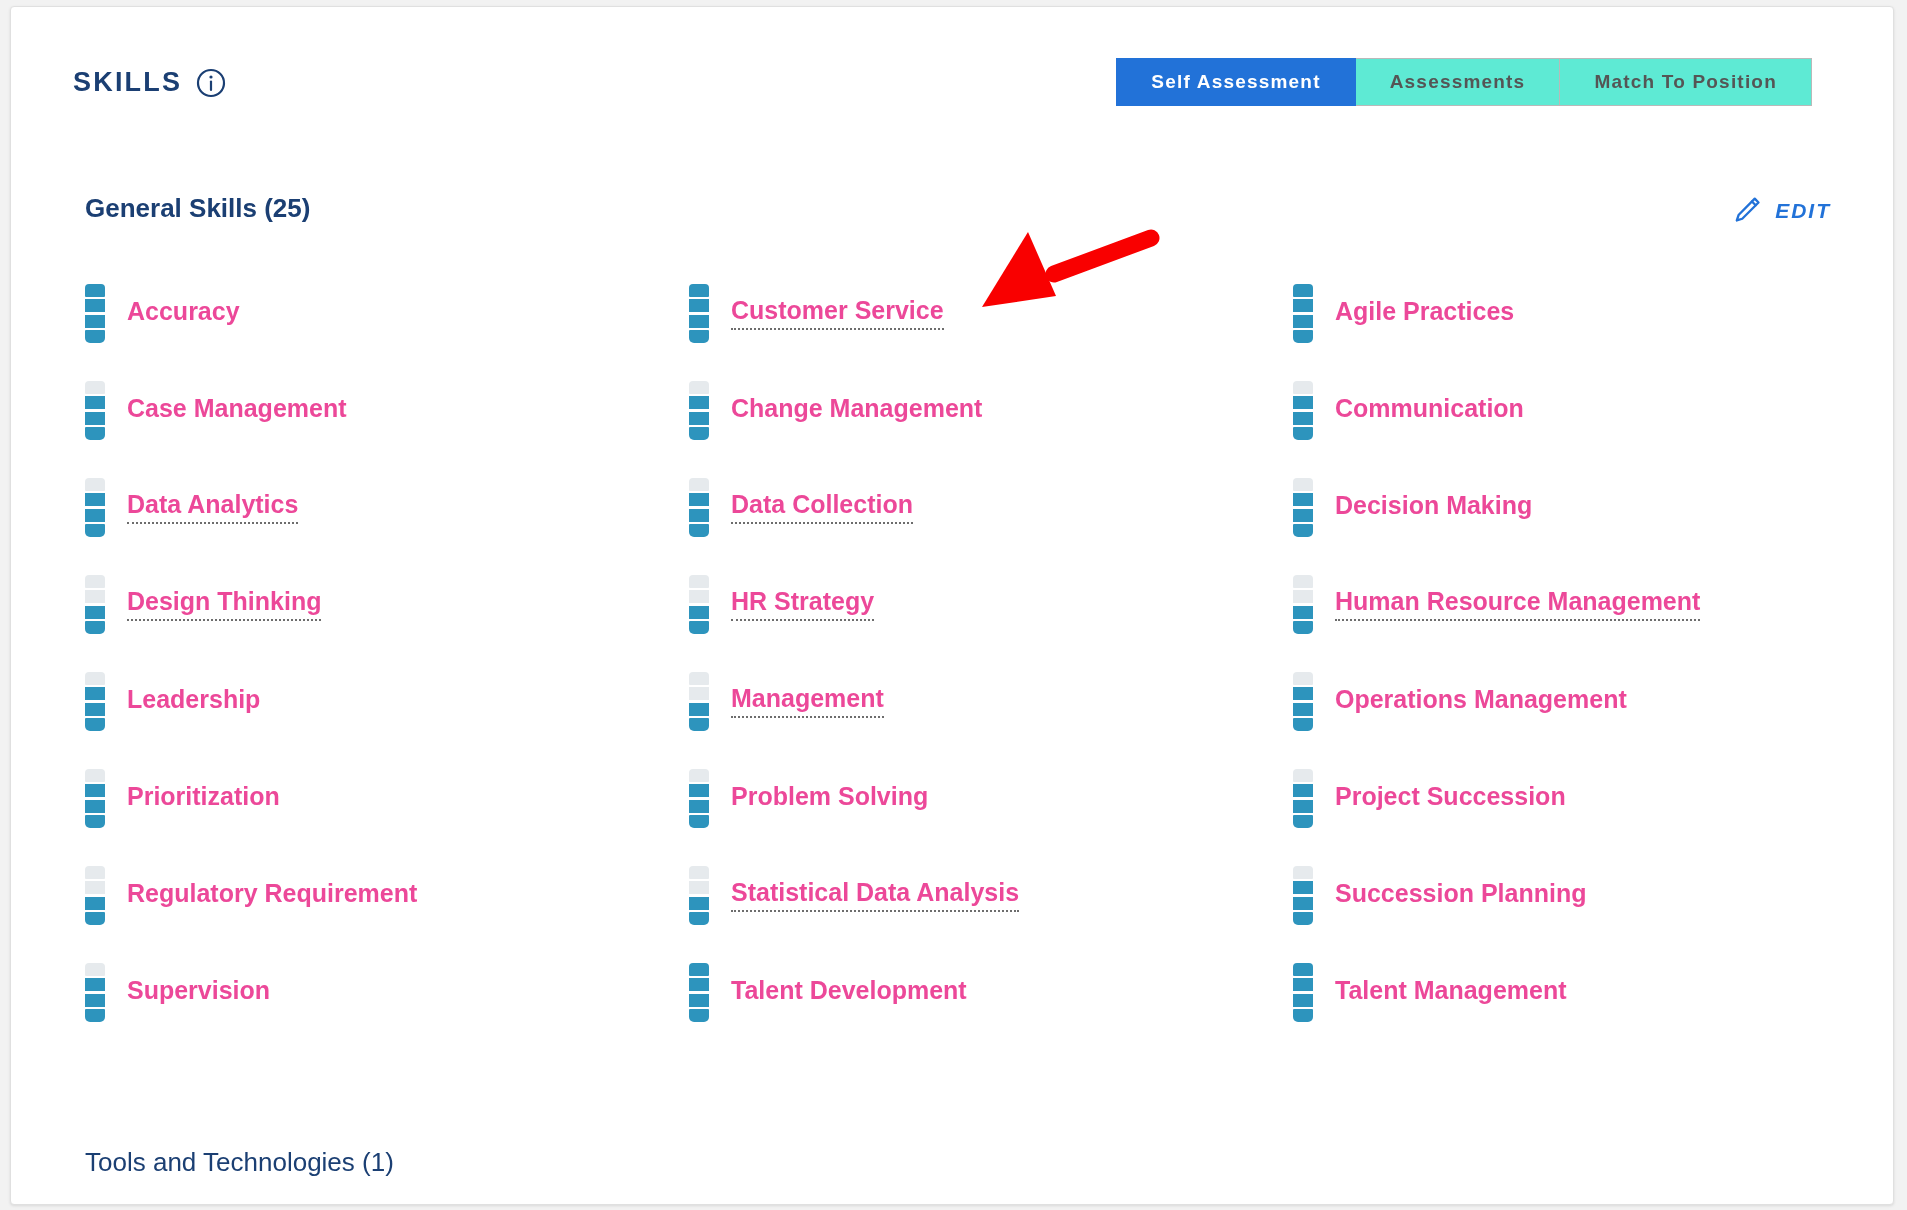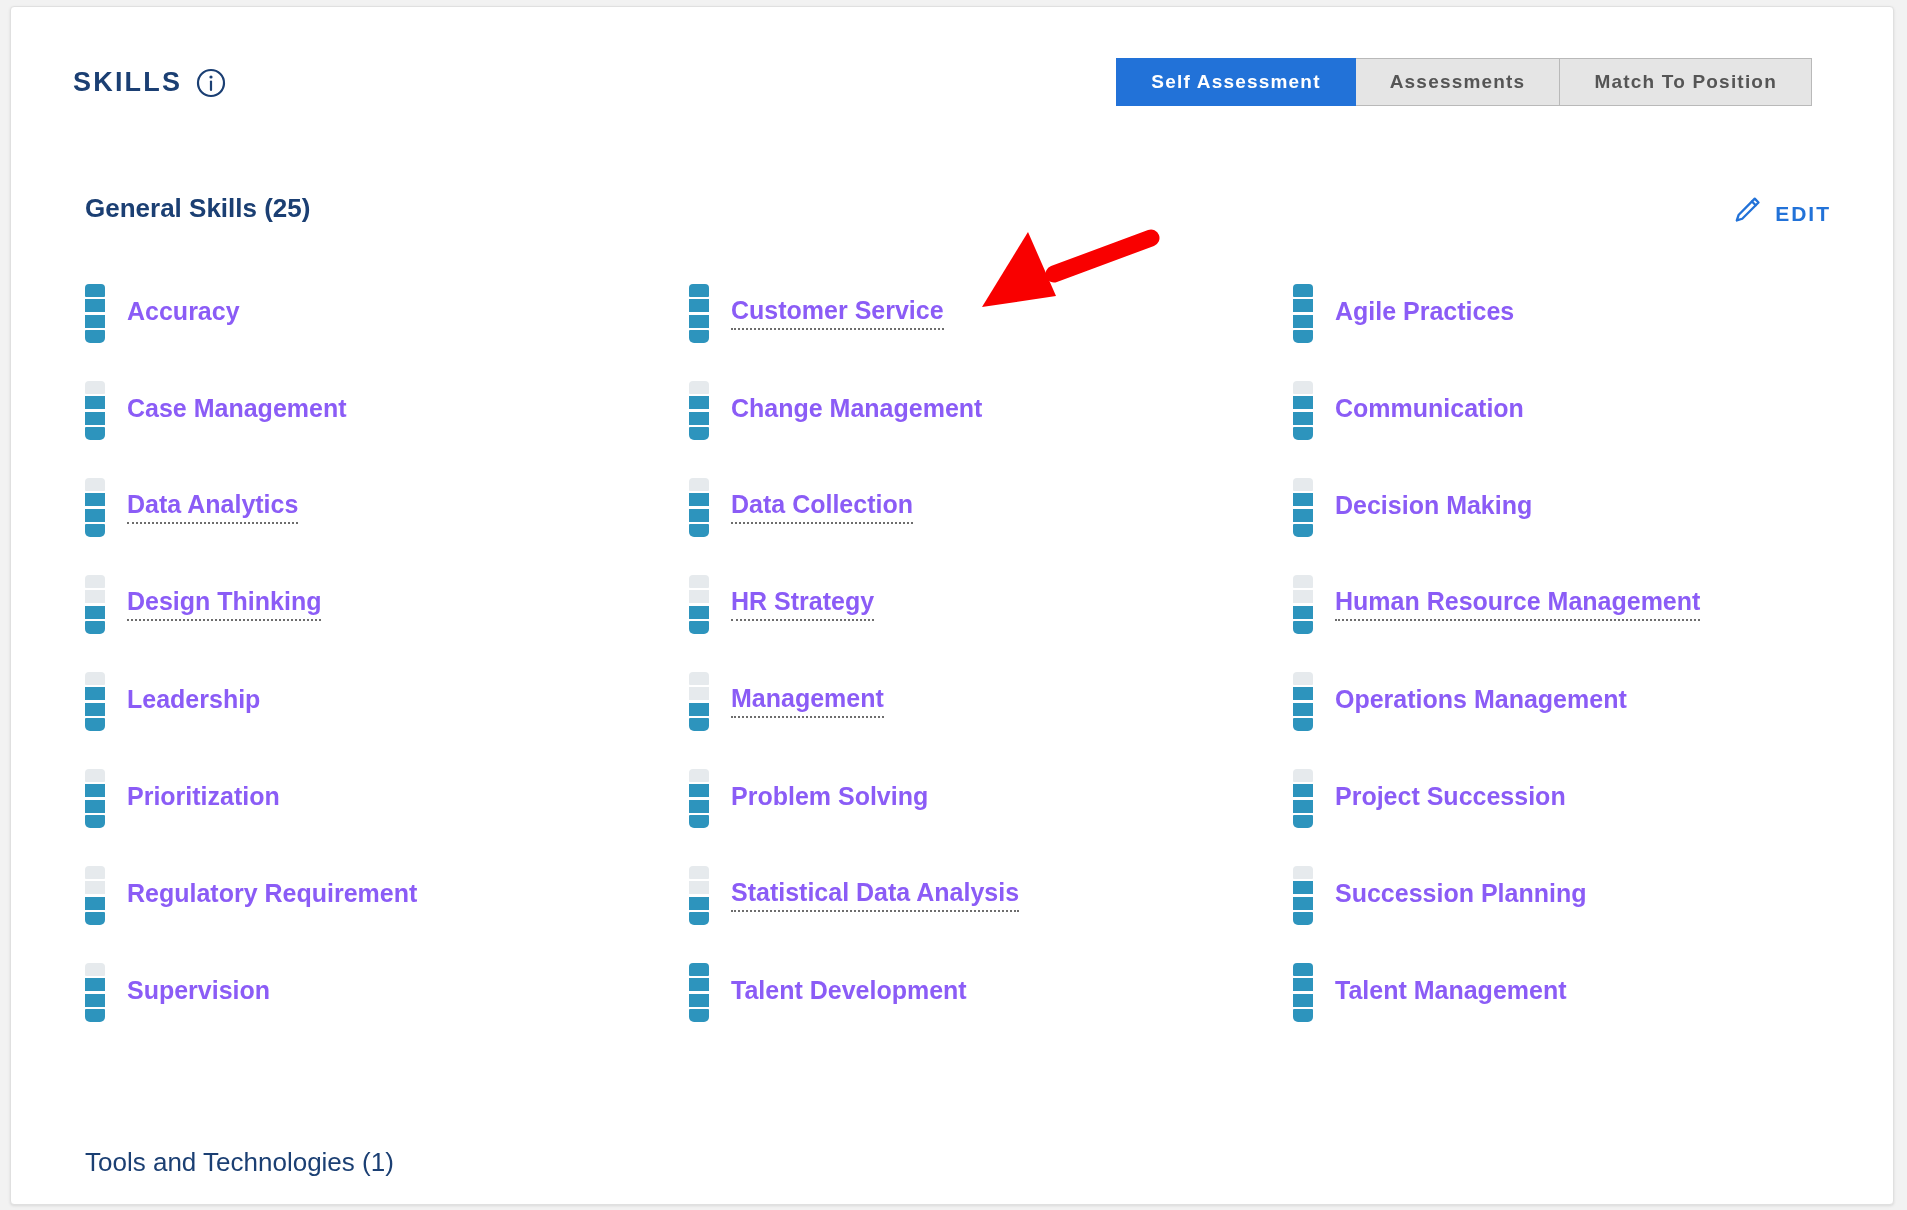--- a/index.html
+++ b/index.html
@@ -74,21 +74,21 @@
 
   .tab {
     display: flex;
     align-items: center;
     justify-content: center;
     padding: 0 34px;
     font-size: 19px;
     font-weight: bold;
     letter-spacing: 1.2px;
     color: #555555;
-    background: #e5e5e5;
+    background: #5eead4;
     border: 1px solid #b9b9b9;
     border-left: none;
     white-space: nowrap;
     cursor: pointer;
   }
   .tab:first-child {
     border-left: 1px solid #b9b9b9;
   }
   .tab.active {
     background: #2272d8;
@@ -104,24 +104,25 @@
     font-size: 26px;
     font-weight: bold;
     color: #1b3f73;
   }
 
   .edit-btn {
     position: absolute;
     right: 62px;
     top: 188px;
     display: flex;
-    align-items: flex-end;
+    align-items: center;
     gap: 13px;
     color: #2272d8;
     cursor: pointer;
+    font-style: italic;
   }
   .edit-icon { width: 31px; height: 31px; display:block; }
   .edit-label {
     font-size: 21px;
     font-weight: bold;
     letter-spacing: 2px;
     color: #2272d8;
   }
 
   
@@ -156,21 +157,21 @@
     height: 13px;
     background: #e6eaed;
   }
   .seg.on { background: #2d94bd; }
   .seg:first-child { border-radius: 4px 4px 1px 1px; }
   .seg:last-child  { border-radius: 1px 1px 5px 5px; }
 
   .skill-label {
     font-size: 25px;
     font-weight: bold;
-    color: #8b5cf6;
+    color: #ec4899;
     line-height: 1.05;
     padding-bottom: 4px;
     white-space: nowrap;
   }
   .skill-label.dotted {
     border-bottom: 2px dotted #6d6d6d;
   }
 
   
   .section-foot {

